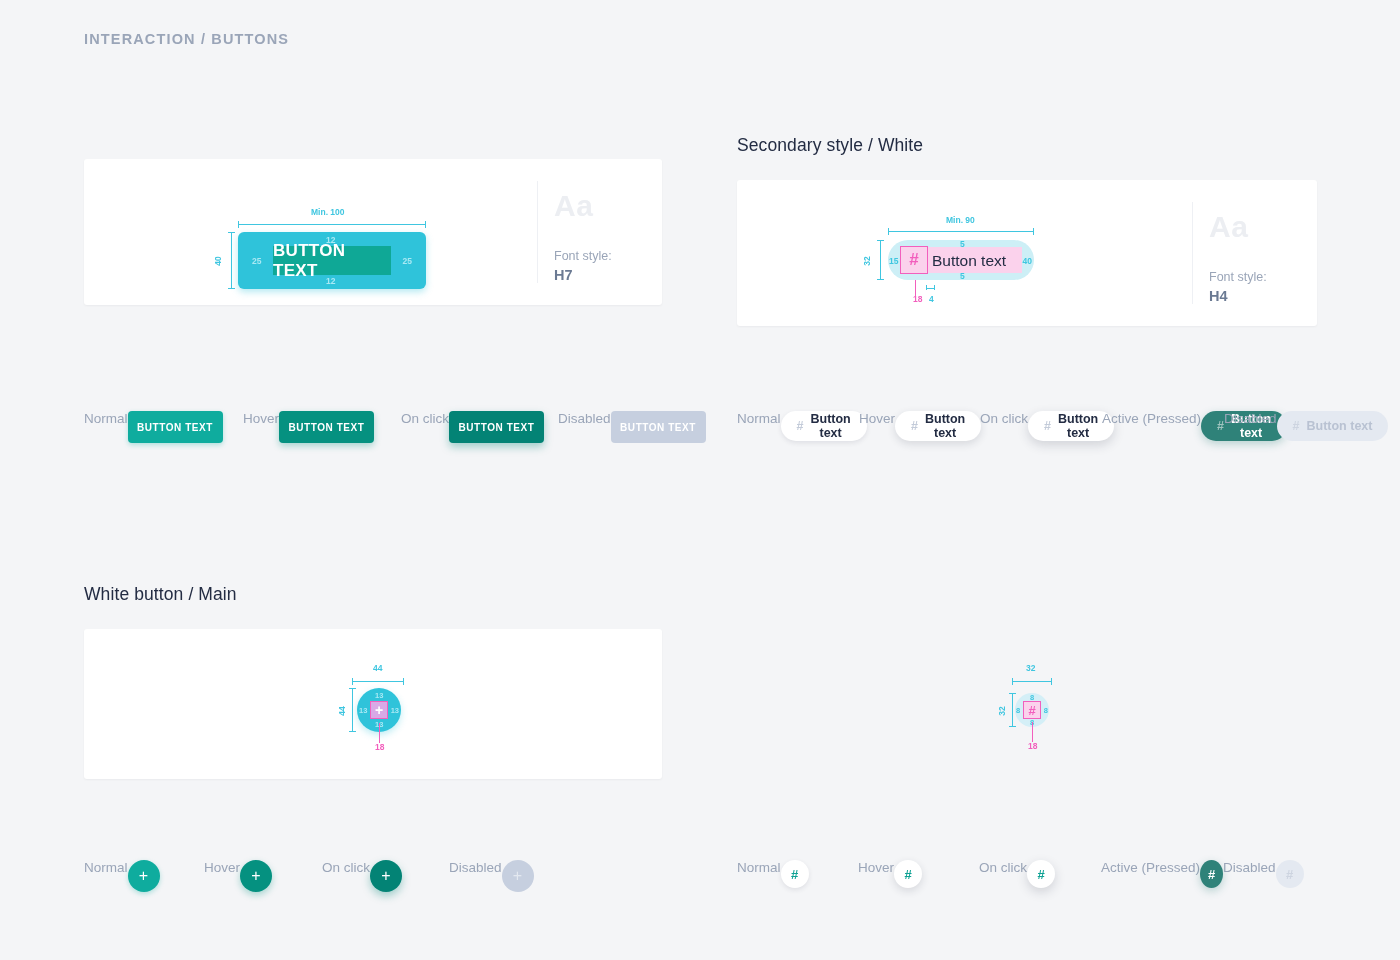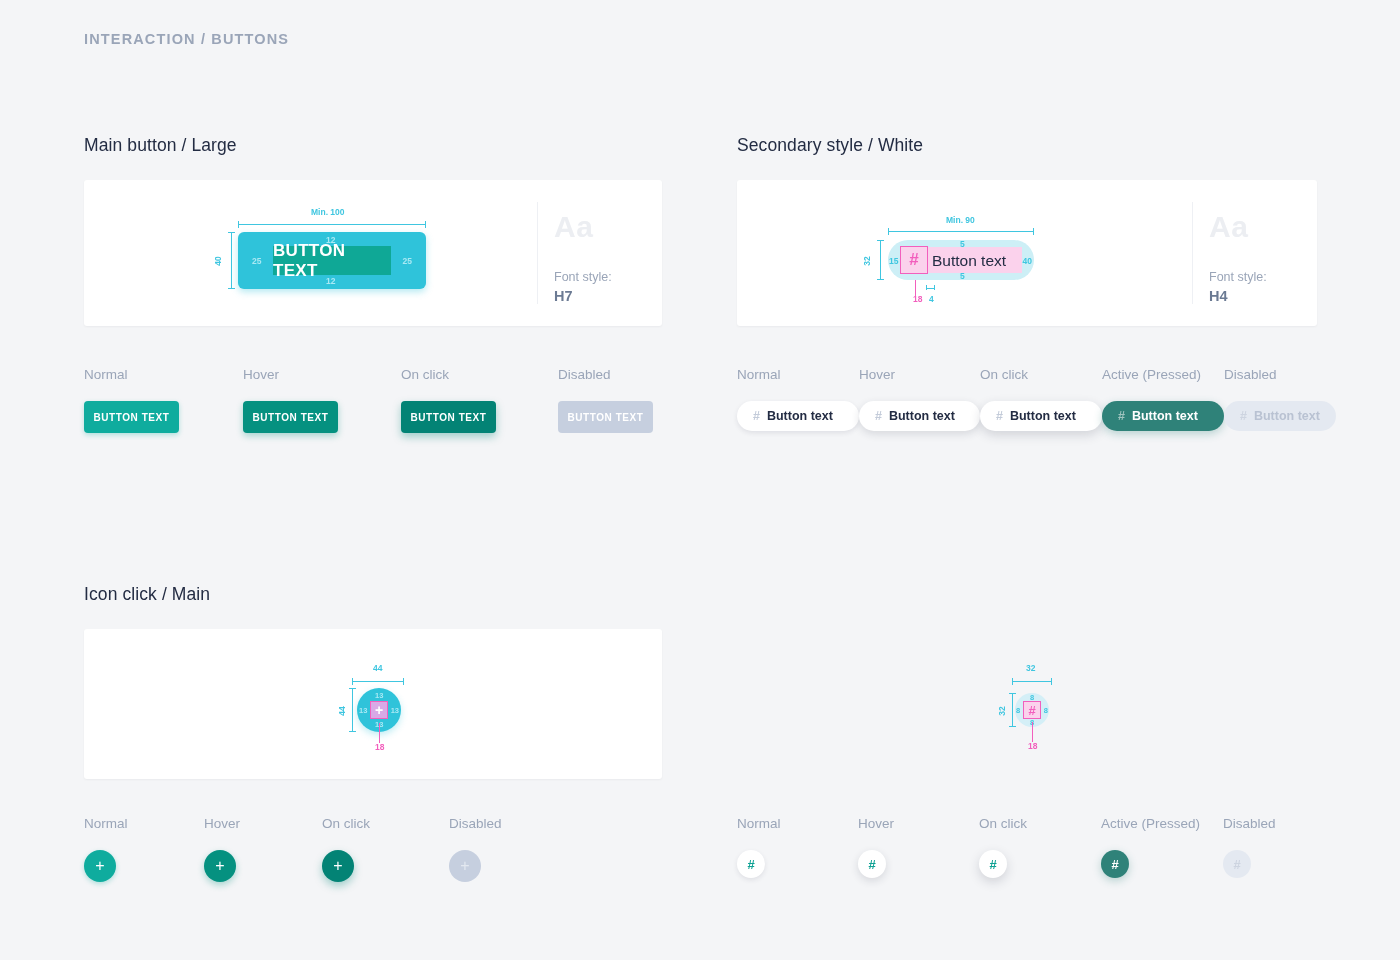--- a/index.html
+++ b/index.html
@@ -148,21 +148,21 @@
     color: #f25fbd; font-size: 13px; font-weight: 700; line-height: 1;
   }
   .spec-circ-sec .in-dim {
     position: absolute; color: #3fc6e0; font-size: 7.5px; font-weight: 700;
   }
 
   .pinkleader { position: absolute; width: 1px; background: #f25fbd; }
 
   
   .states { position: absolute; display: flex; }
-  .state-col { display: flex; flex-direction: column; }
+  .state-col { display: flex; flex-direction: row; margin-top: 44px; }
   .state-lbl {
     font-size: 13.5px; color: #9aa5b8; margin-bottom: 19px; white-space: nowrap;
   }
 
   .btn-main {
     width: 95px; height: 32px; border-radius: 4px; border: none;
     color: #ffffff; font-size: 10px; font-weight: 700; letter-spacing: .55px;
     display: flex; align-items: center; justify-content: center;
     cursor: pointer; font-family: "Liberation Sans", sans-serif;
   }
@@ -211,21 +211,20 @@
   .cs-disabled { background: #e4e9f1; color: #cdd4e0; box-shadow: none; cursor: default; }
 </style>
 </head>
 <body>
 
 <div class="page">
 
   <div class="breadcrumb">INTERACTION / BUTTONS</div>
 
   <div class="section sec-main-large">
-    <div class="sec-title">Main button / Large</div>
     <div class="card card-wide">
       <div class="fontblock">
         <div class="divider"></div>
         <div class="aa">Aa</div>
         <div class="lbl">Font style:</div>
         <div class="val">H7</div>
       </div>
     </div>
   </div>
 
@@ -345,21 +344,21 @@
     <div class="state-col">
       <div class="state-lbl">Disabled</div>
       <button class="pill p-disabled">
         <span class="hash">#</span>
         <span>Button text</span>
       </button>
     </div>
   </div>
 
   <div class="section sec-icon-main">
-    <div class="sec-title">Icon click / Main</div>
+    <div class="sec-title">White button / Main</div>
     <div class="card card-tall"></div>
   </div>
 
   <div class="spec" style="left:0;top:0;width:1400px;height:960px;pointer-events:none;">
     <div class="dimtxt" style="left:373px;top:663px;">44</div>
     <div class="hline" style="left:352px;top:681px;width:52px;"></div>
     <div class="cap-v" style="left:352px;top:678px;"></div>
     <div class="cap-v" style="left:403px;top:678px;"></div>
     <div class="dimtxt rot" style="left:337px;top:706px;">44</div>
     <div class="vline" style="left:352px;top:688px;height:44px;"></div>

